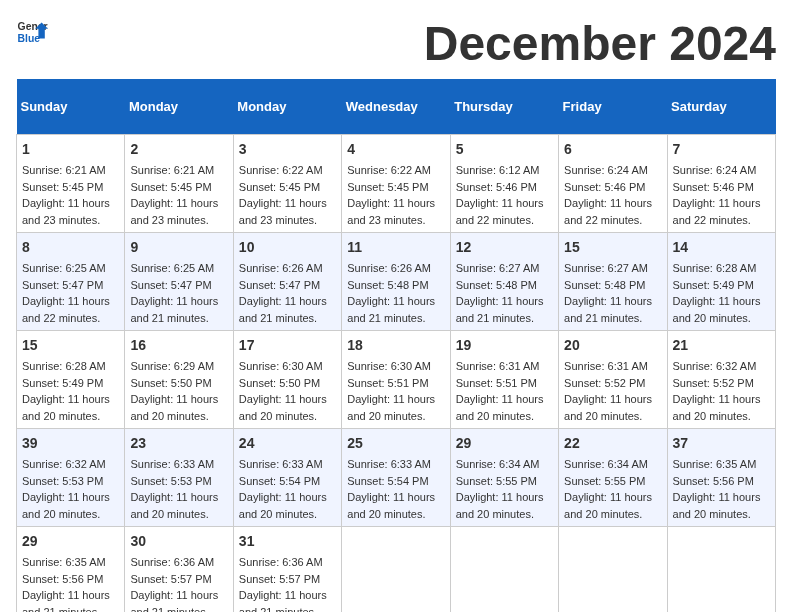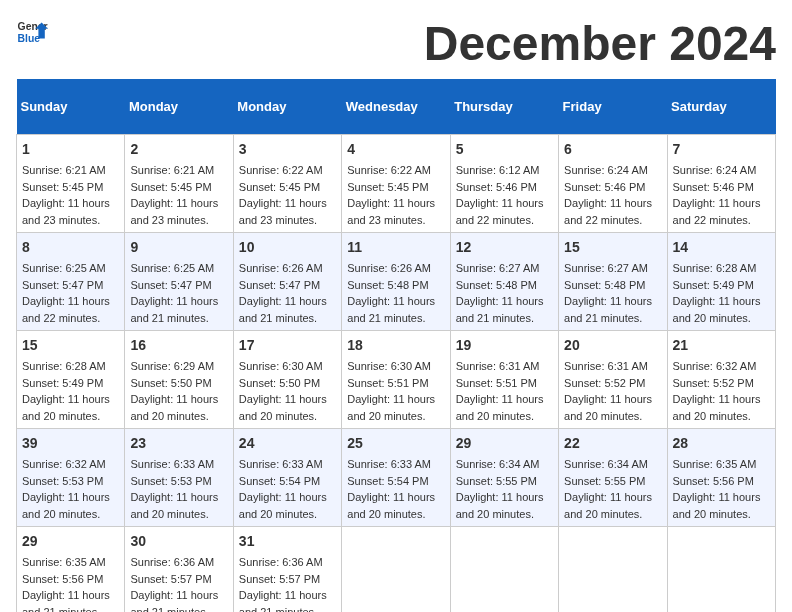--- a/index.html
+++ b/index.html
@@ -293,21 +293,21 @@
           <div>and 20 minutes.</div>
         </td>
         <td>
           <span class="day-number">22</span>
           <div>Sunrise: 6:34 AM</div>
           <div>Sunset: 5:55 PM</div>
           <div>Daylight: 11 hours</div>
           <div>and 20 minutes.</div>
         </td>
         <td>
-          <span class="day-number">28</span>
+          <span class="day-number">37</span>
           <div>Sunrise: 6:35 AM</div>
           <div>Sunset: 5:56 PM</div>
           <div>Daylight: 11 hours</div>
           <div>and 20 minutes.</div>
         </td>
       </tr>
       <tr>
         <td>
           <span class="day-number">29</span>
           <div>Sunrise: 6:35 AM</div>

